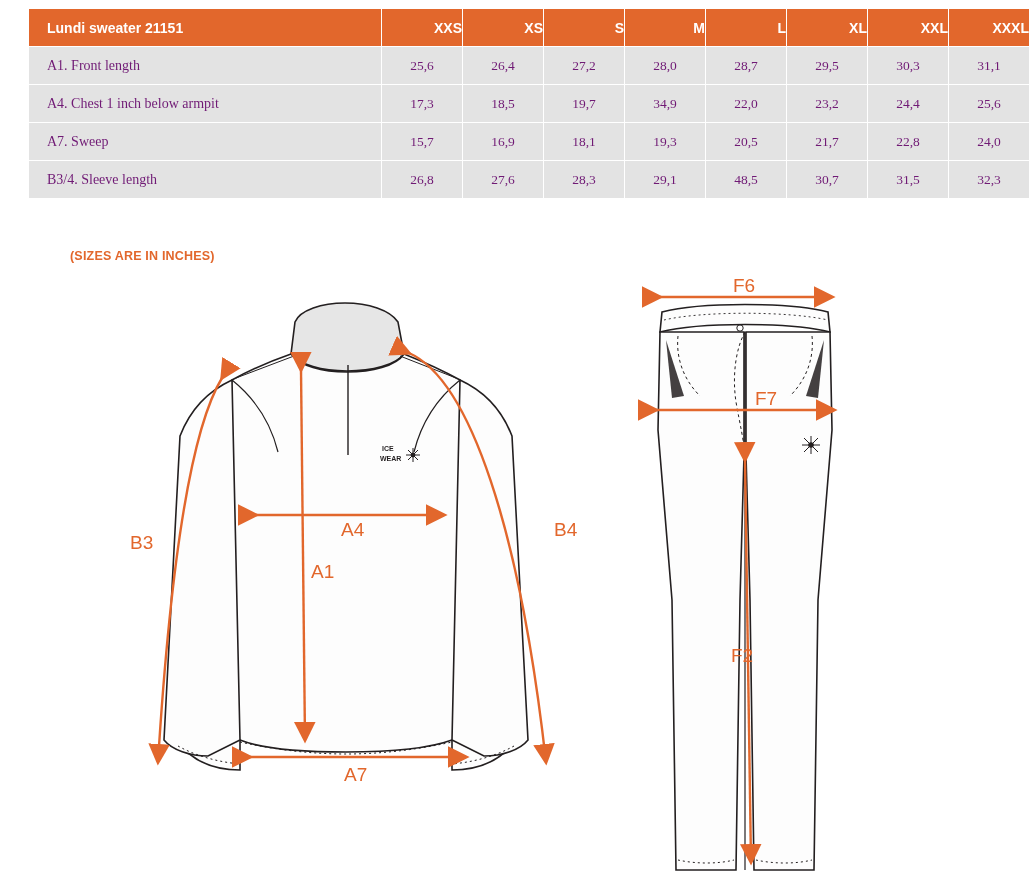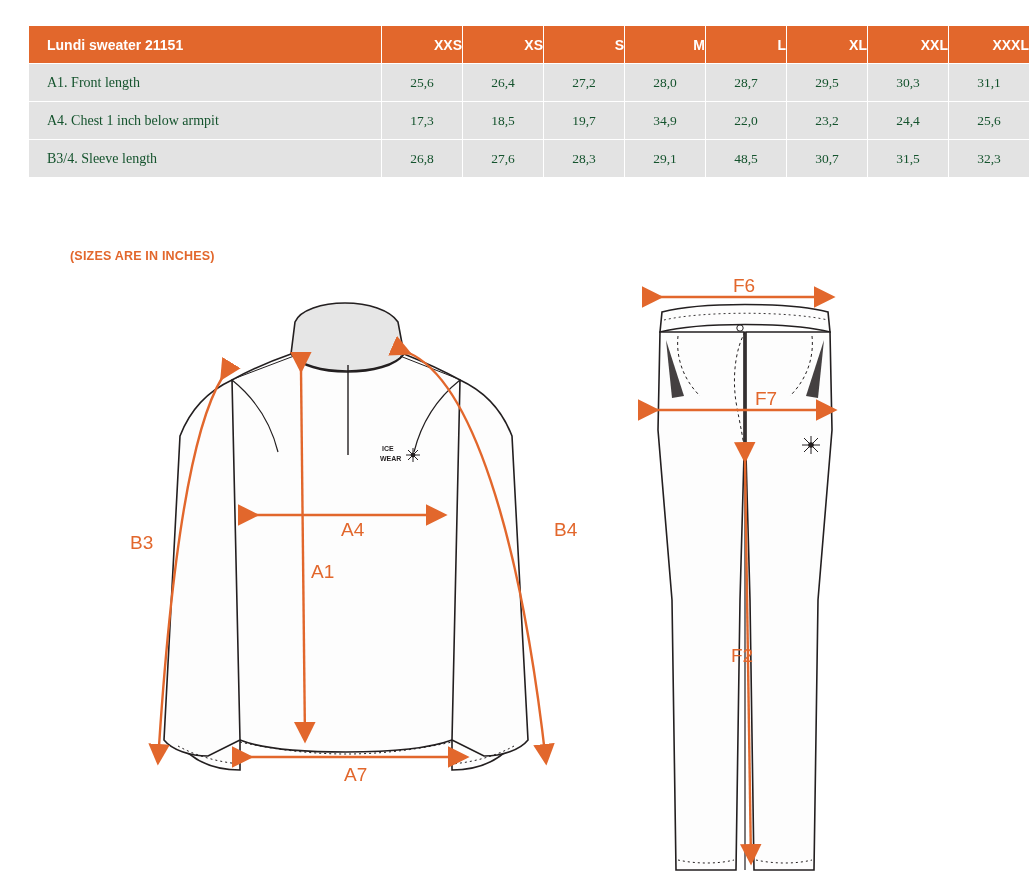--- a/index.html
+++ b/index.html
@@ -18,21 +18,21 @@
   .page {
     position: relative;
     width: 1036px;
     height: 888px;
   }
 
   
   .size-table {
     position: absolute;
     left: 28px;
-    top: 25px;
+    top: 8px;
     width: 980px;
     border-collapse: collapse;
     table-layout: fixed;
   }
   .size-table th, .size-table td {
     border: 1px solid #ffffff;
     padding: 0;
     height: 37px;
   }
   .size-table thead th {
@@ -46,21 +46,21 @@
   .size-table thead th.name-head {
     text-align: left;
     padding-left: 18px;
     font-size: 14px;
   }
   .size-table tbody td {
     background: #e3e3e3;
     font-size: 13.5px;
     text-align: center;
     font-family: "Liberation Serif", serif;
-    color: #14532d;
+    color: #701a75;
   }
   .size-table tbody td.row-label {
     text-align: left;
     padding-left: 18px;
     font-size: 14px;
     font-family: "Liberation Serif", serif;
   }
   .col-name { width: 334px; }
   .col-size { width: 80px; }
 
@@ -131,20 +131,31 @@
       <tr>
         <td class="row-label">A4. Chest 1 inch below armpit</td>
         <td>17,3</td>
         <td>18,5</td>
         <td>19,7</td>
         <td>34,9</td>
         <td>22,0</td>
         <td>23,2</td>
         <td>24,4</td>
         <td>25,6</td>
+      </tr>
+      <tr>
+        <td class="row-label">A7. Sweep</td>
+        <td>15,7</td>
+        <td>16,9</td>
+        <td>18,1</td>
+        <td>19,3</td>
+        <td>20,5</td>
+        <td>21,7</td>
+        <td>22,8</td>
+        <td>24,0</td>
       </tr>
       <tr>
         <td class="row-label">B3/4. Sleeve length</td>
         <td>26,8</td>
         <td>27,6</td>
         <td>28,3</td>
         <td>29,1</td>
         <td>48,5</td>
         <td>30,7</td>
         <td>31,5</td>

